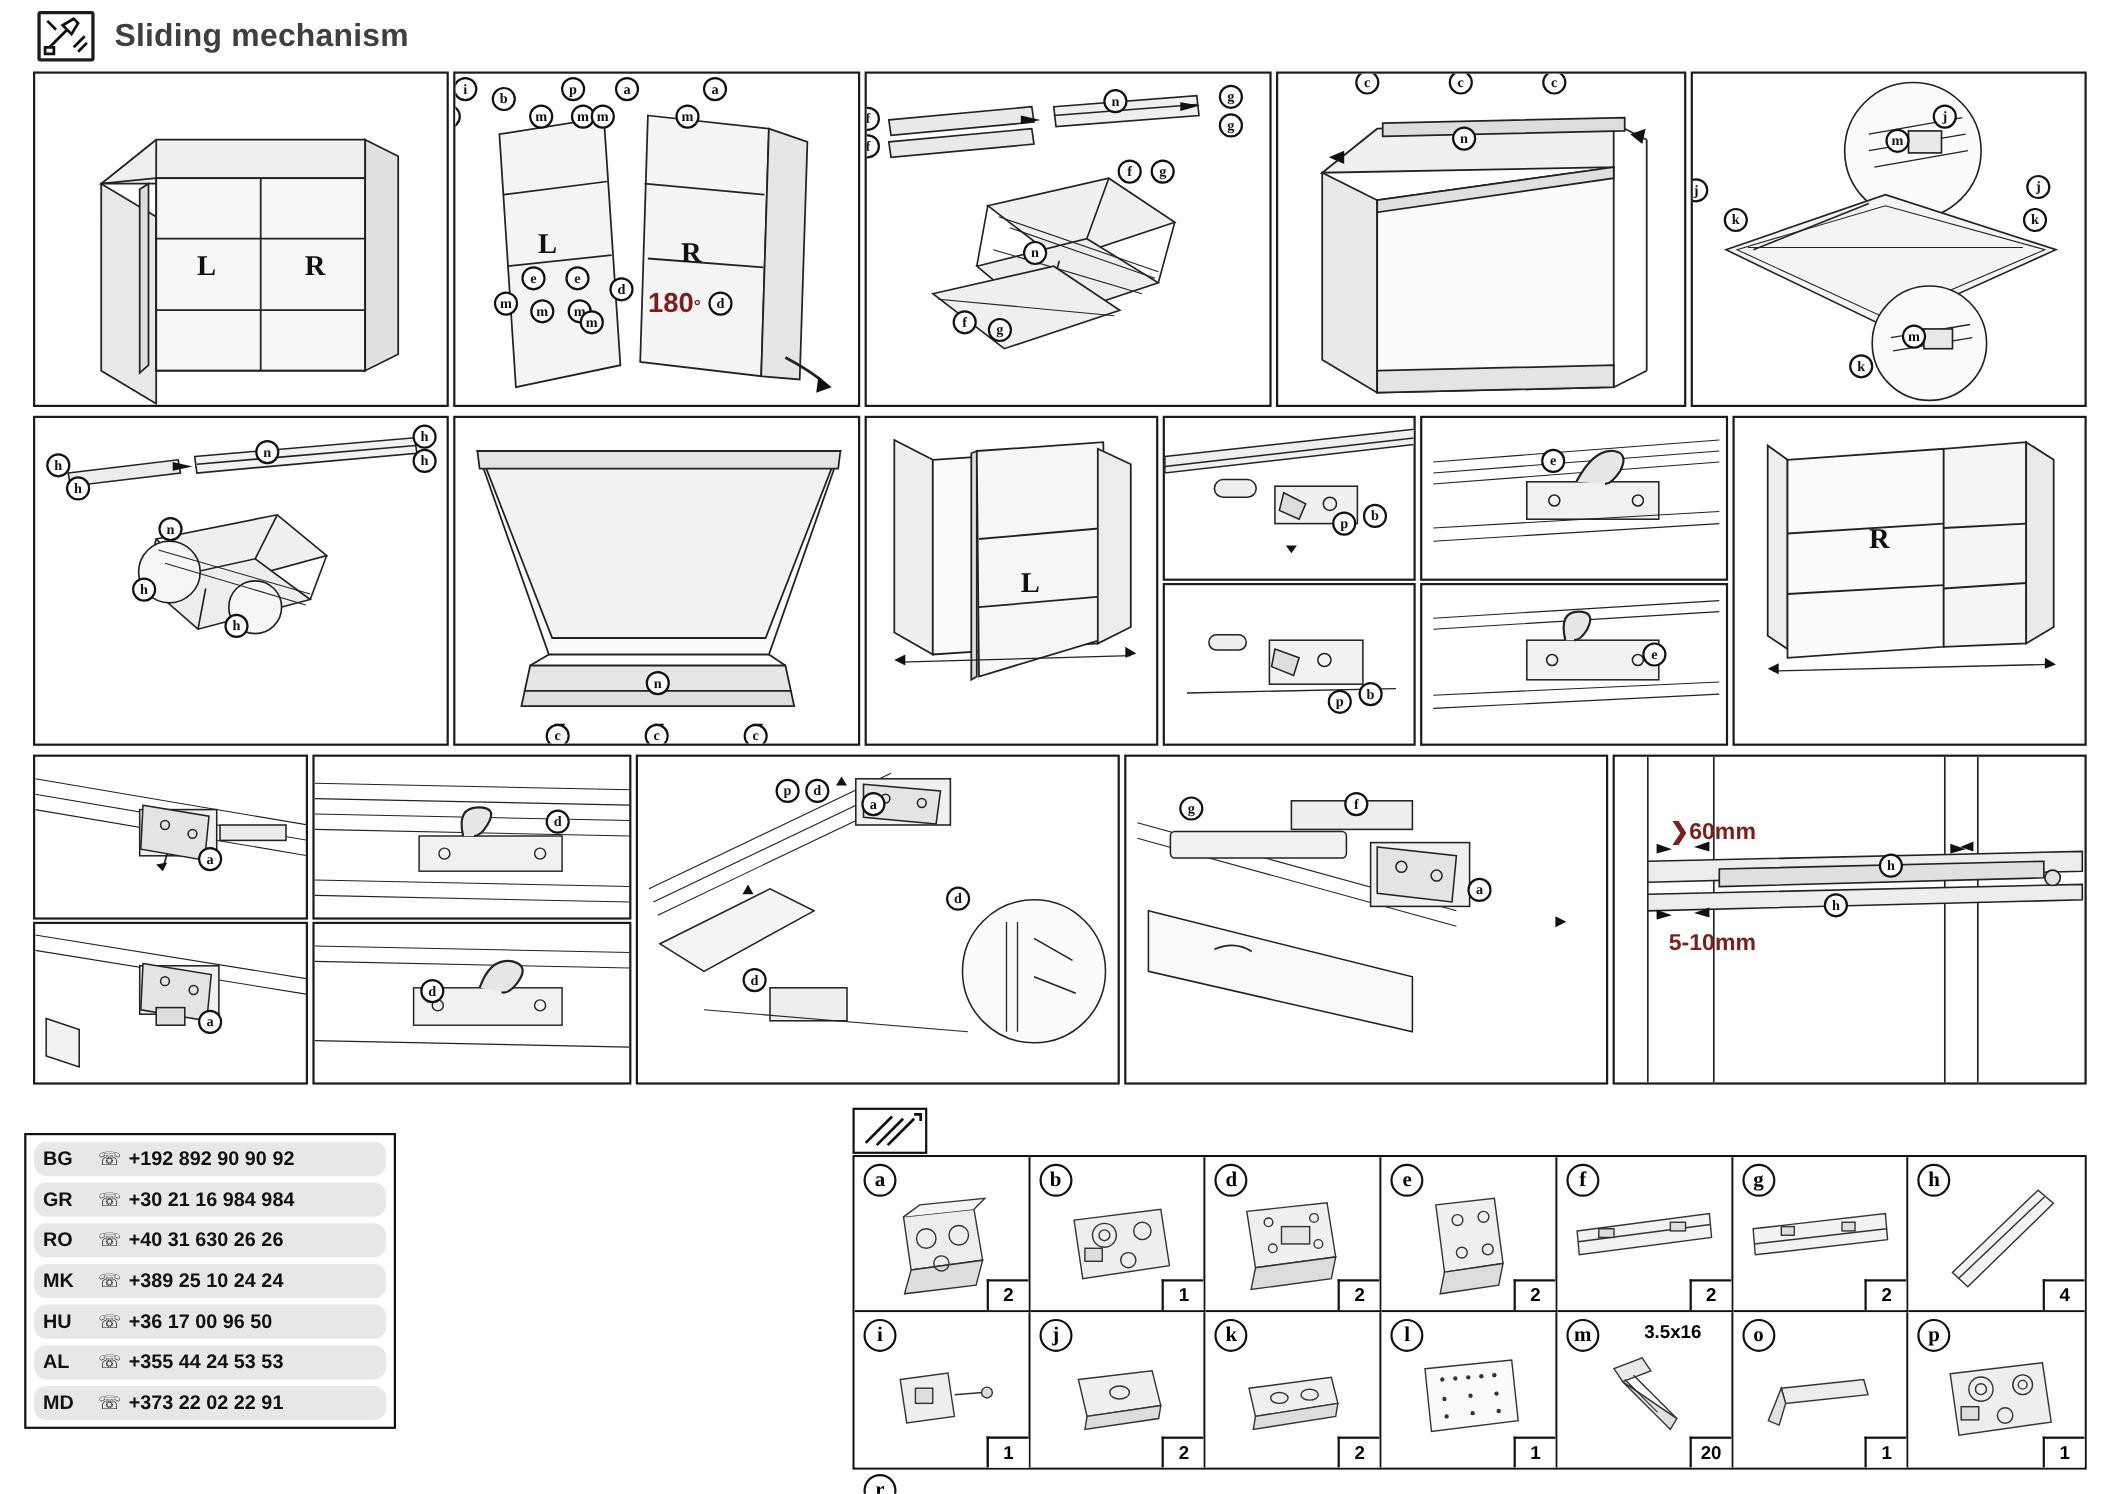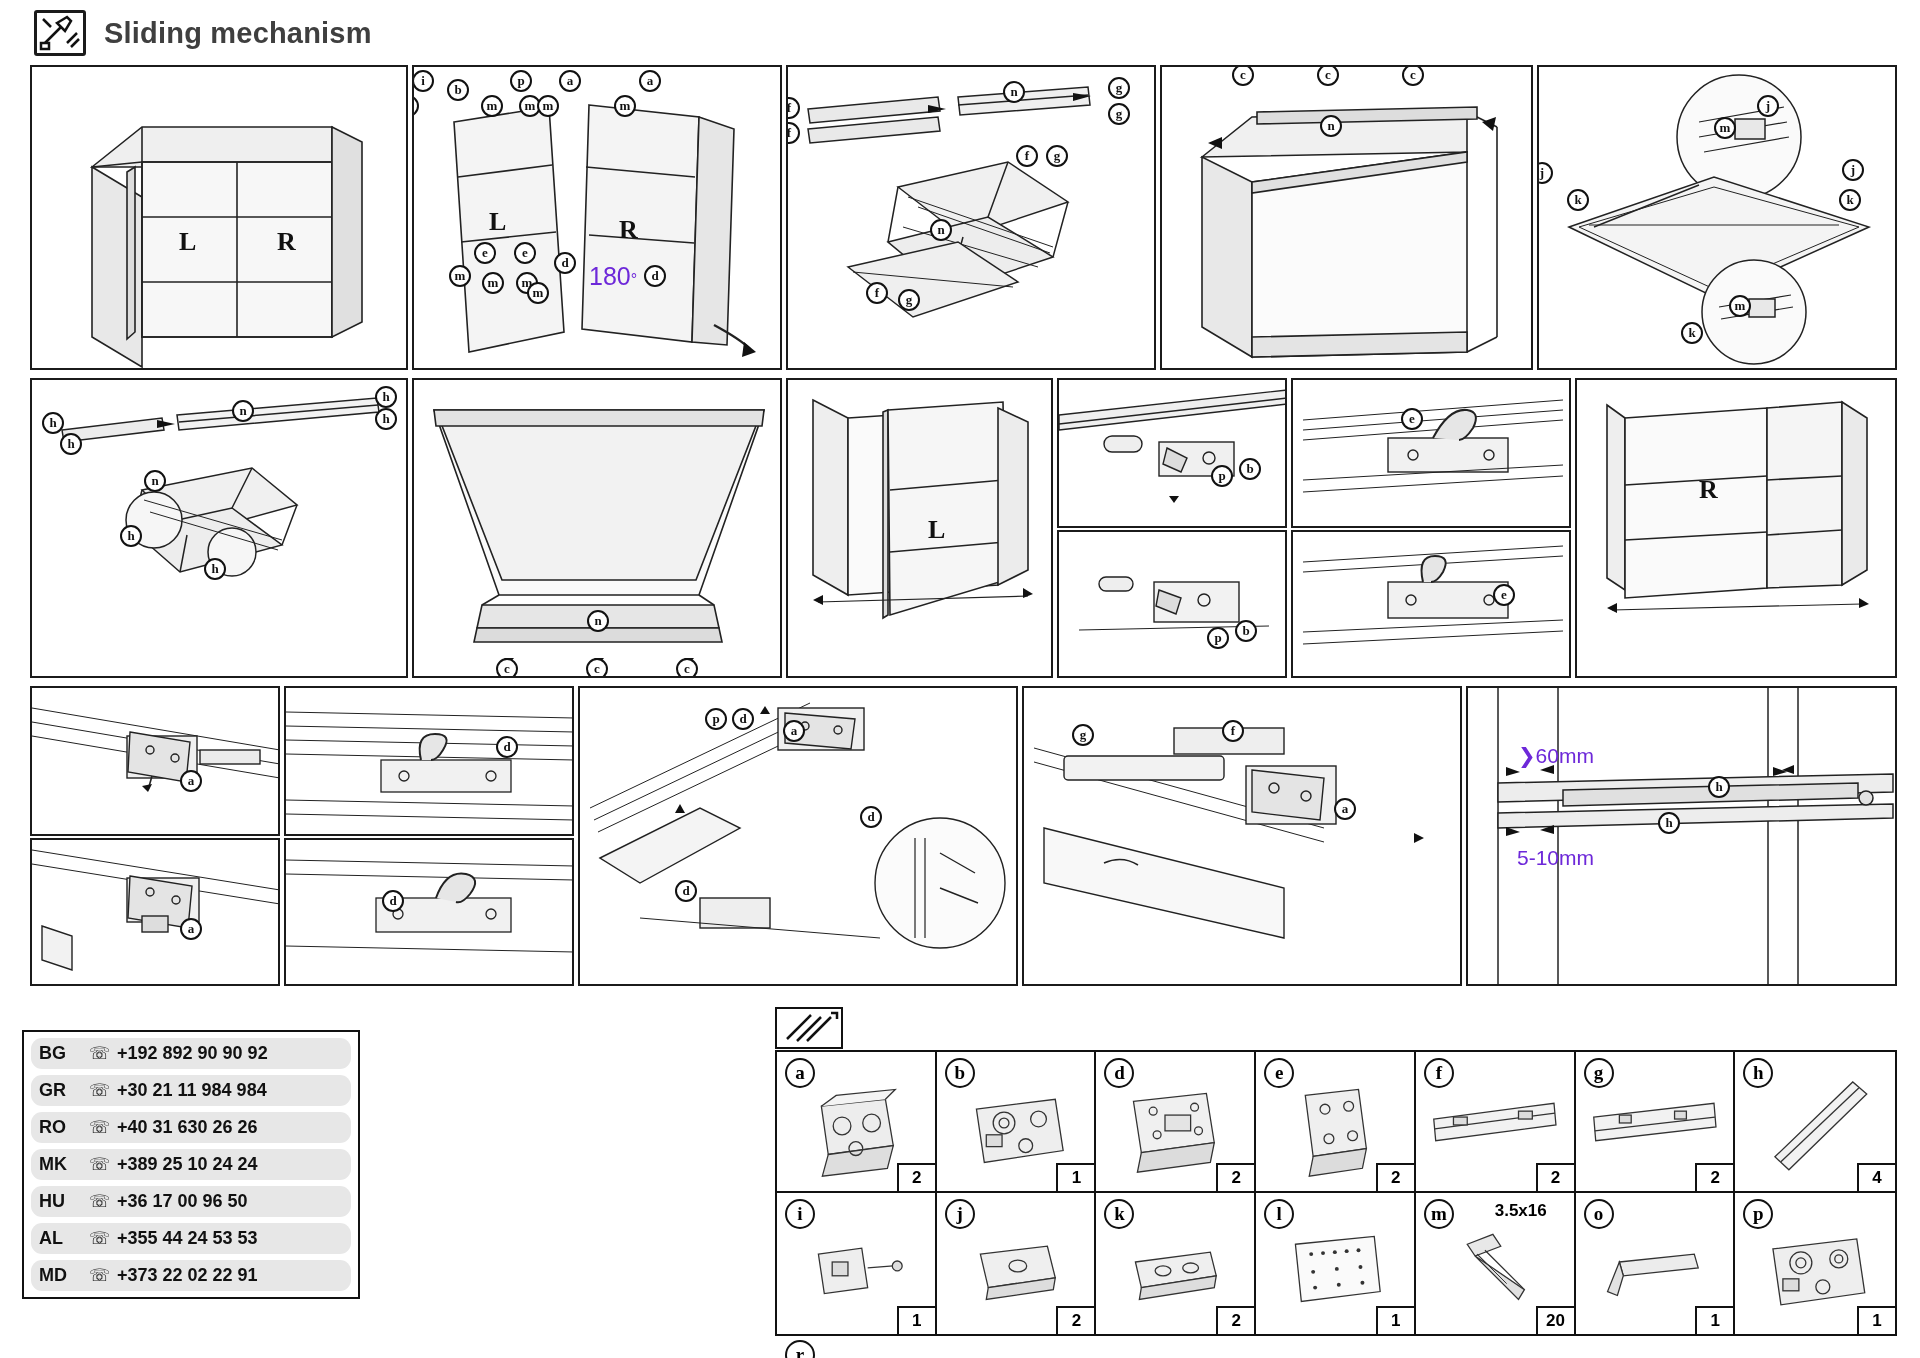--- a/index.html
+++ b/index.html
@@ -48,21 +48,21 @@
   }
   .cal.sm { width: 22px; height: 22px; font-size: 13px; }
 
   .bigletter {
     position: absolute;
     font-size: 26px; font-weight: bold;
     font-family: "Liberation Serif", serif;
     color: #111; z-index: 6;
   }
   .lbl {
-    position: absolute; font-size: 17px; font-weight: normal; color: #6d28d9; z-index: 7;
+    position: absolute; font-size: 17px; font-weight: bold; color: #7f1d1d; z-index: 7;
   }
 
   
   .contacts {
     position: absolute; left: 22px; top: 1030px;
     width: 338px;
     border: 2px solid #111;
     background: #fff;
     padding: 6px 7px;
   }
@@ -535,21 +535,21 @@
 
 <div class="contacts">
   <div class="contact-row">
     <div class="cc">BG</div>
     <div class="phicon">☏</div>
     <div class="cnum">+192 892 90 90 92</div>
   </div>
   <div class="contact-row">
     <div class="cc">GR</div>
     <div class="phicon">☏</div>
-    <div class="cnum">+30 21 11 984 984</div>
+    <div class="cnum">+30 21 16 984 984</div>
   </div>
   <div class="contact-row">
     <div class="cc">RO</div>
     <div class="phicon">☏</div>
     <div class="cnum">+40 31 630 26 26</div>
   </div>
   <div class="contact-row">
     <div class="cc">MK</div>
     <div class="phicon">☏</div>
     <div class="cnum">+389 25 10 24 24</div>

